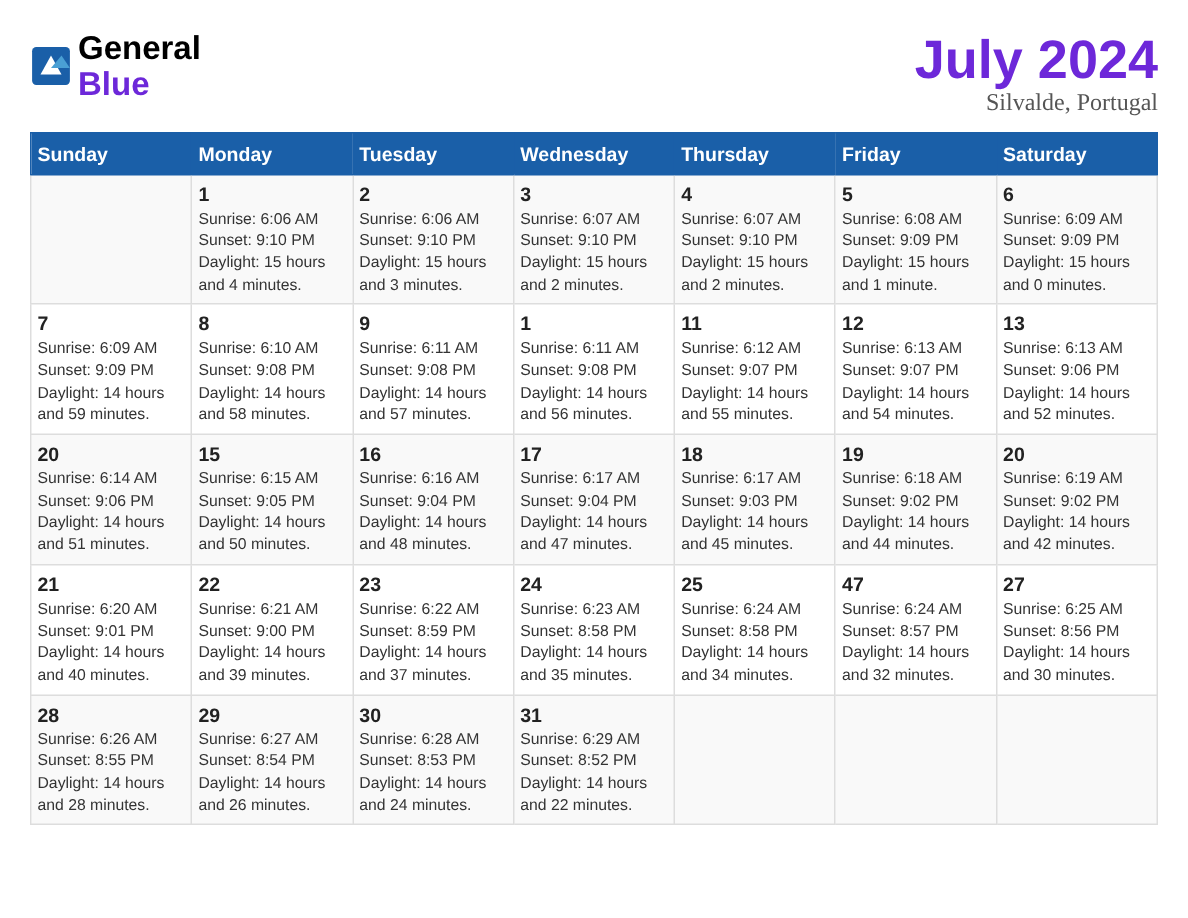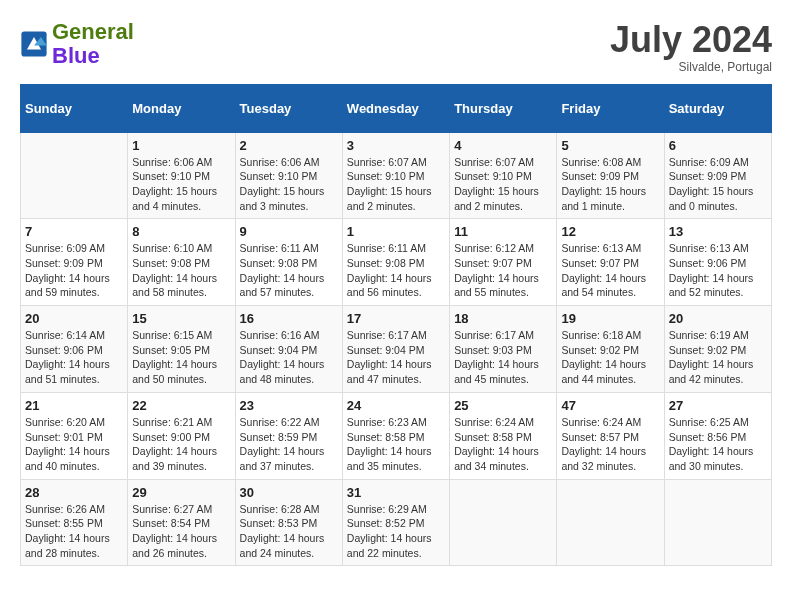--- a/index.html
+++ b/index.html
@@ -20,51 +20,52 @@
       display: flex;
       align-items: center;
     }
     .logo-text {
       font-size: 22px;
       font-weight: bold;
       color: #333;
       line-height: 1.1;
     }
     .logo-text span {
-      color: #4d7c0f;
+      color: #000000;
     }
     .logo-icon {
       width: 28px;
       height: 28px;
       margin-right: 4px;
     }
     .title-area {
       text-align: right;
     }
     .month-year {
       font-size: 36px;
       font-weight: bold;
-      color: #404040;
+      color: #6d28d9;
       line-height: 1.1;
     }
     .location {
-      font-size: 12px;
+      font-size: 16px;
       color: #555;
+      font-family: Liberation Serif, serif;
     }
     table {
       width: 100%;
       border-collapse: collapse;
       font-size: 11px;
     }
     thead tr {
       background-color: #1a5fa8;
       color: #fff;
     }
     thead th {
-      padding: 16px 4px;
+      padding: 6px 4px;
       text-align: left;
       font-size: 13px;
       font-weight: bold;
       border: 1px solid #1a5fa8;
     }
     tbody tr {
       vertical-align: top;
     }
     tbody tr:nth-child(odd) {
       background-color: #f9f9f9;

